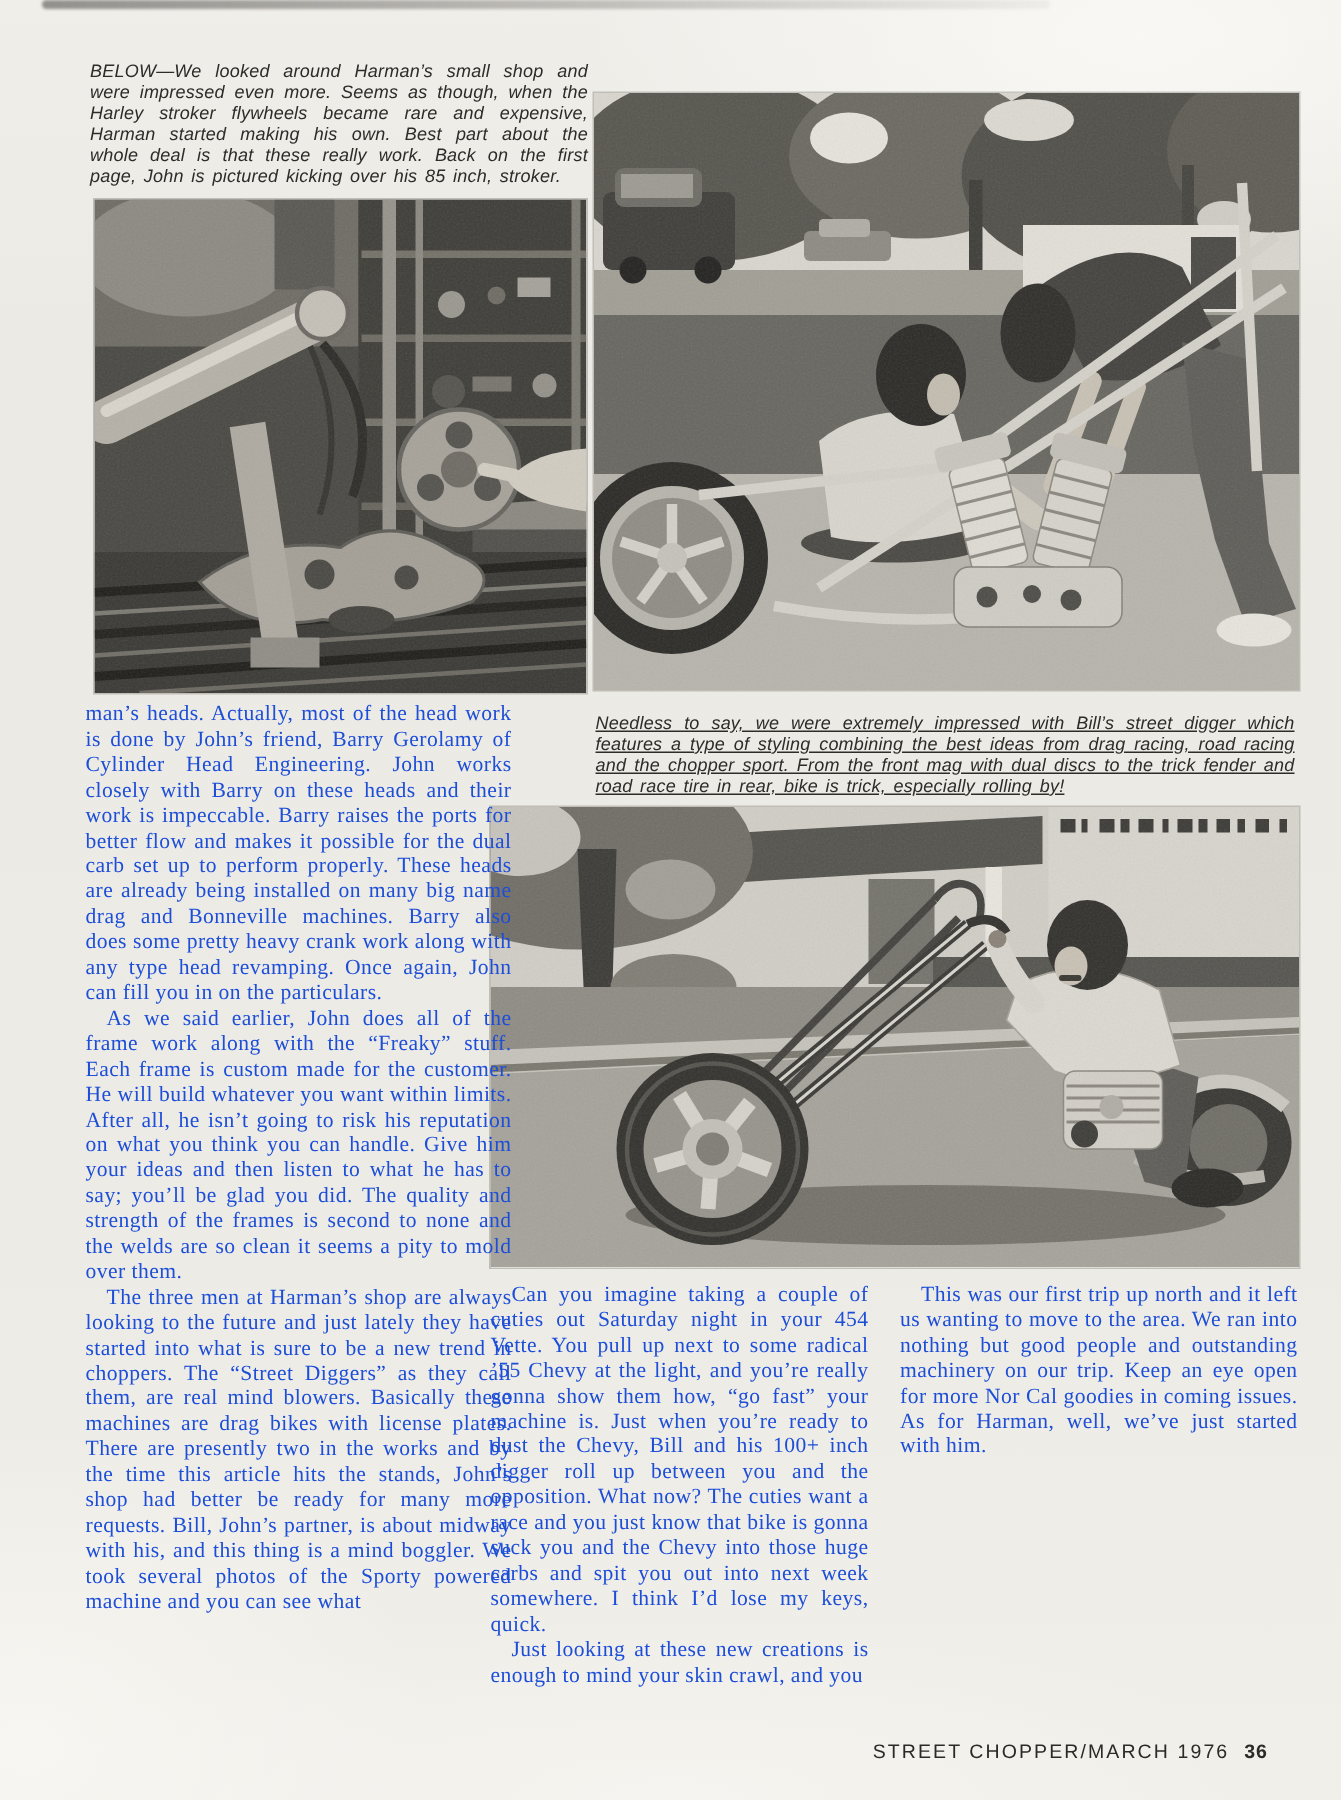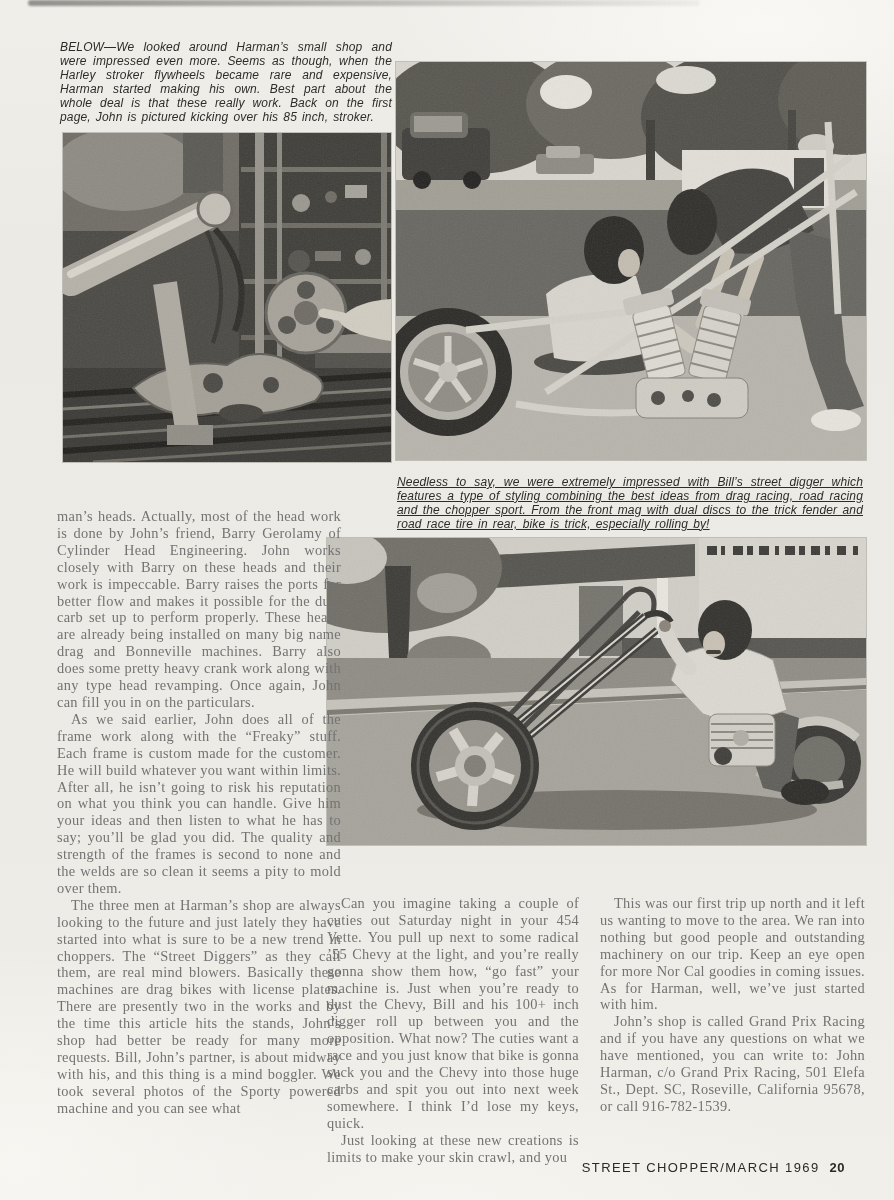--- a/index.html
+++ b/index.html
@@ -30,22 +30,21 @@
   }
   .caption-top{left:60px;top:41px;width:332px;}
   .caption-right{left:397px;top:476px;width:466px;text-decoration:underline;}
   .photo{position:absolute;overflow:hidden;box-shadow:0 0 0 1px rgba(110,106,98,.35);}
   .photo svg{display:block;}
   .col{
     position:absolute;
     font-size:14.4px;line-height:16.9px;
     letter-spacing:.3px;
     text-align:justify;
-    color:#737373;
-    margin-top:40px;
+    color:#1d4ed8;
   }
   .col p{margin:0;}
   .col p.ind{text-indent:14px;}
   .col-1{left:57px;top:468px;width:284px;}
   .col-2{left:327px;top:855px;width:252px;}
   .col-3{left:600px;top:855px;width:265px;}
   .footer{
     position:absolute;top:1160px;right:49px;
     font-family:"Liberation Sans", sans-serif;
     font-size:13px;letter-spacing:1.4px;color:#2b2a27;
@@ -319,23 +318,22 @@
 </div>
 
 <div class="col col-1">
   <p>man’s heads. Actually, most of the head work is done by John’s friend, Barry Gerolamy of Cylinder Head Engineering. John works closely with Barry on these heads and their work is impeccable. Barry raises the ports for better flow and makes it possible for the dual carb set up to perform properly. These heads are already being installed on many big name drag and Bonneville machines. Barry also does some pretty heavy crank work along with any type head revamping. Once again, John can fill you in on the particulars.</p>
   <p class="ind">As we said earlier, John does all of the frame work along with the “Freaky” stuff. Each frame is custom made for the customer. He will build whatever you want within limits. After all, he isn’t going to risk his reputation on what you think you can handle. Give him your ideas and then listen to what he has to say; you’ll be glad you did. The quality and strength of the frames is second to none and the welds are so clean it seems a pity to mold over them.</p>
   <p class="ind">The three men at Harman’s shop are always looking to the future and just lately they have started into what is sure to be a new trend in choppers. The “Street Diggers” as they call them, are real mind blowers. Basically these machines are drag bikes with license plates. There are presently two in the works and by the time this article hits the stands, John’s shop had better be ready for many more requests. Bill, John’s partner, is about midway with his, and this thing is a mind boggler. We took several photos of the Sporty powered machine and you can see what</p>
 </div>
 
 <div class="col col-2">
   <p class="ind">Can you imagine taking a couple of cuties out Saturday night in your 454 Vette. You pull up next to some radical ’55 Chevy at the light, and you’re really gonna show them how, “go fast” your machine is. Just when you’re ready to dust the Chevy, Bill and his 100+ inch digger roll up between you and the opposition. What now? The cuties want a race and you just know that bike is gonna suck you and the Chevy into those huge carbs and spit you out into next week somewhere. I think I’d lose my keys, quick.</p>
-  <p class="ind">Just looking at these new creations is limits to make your skin crawl, and you</p>
+  <p class="ind">Just looking at these new creations is enough to mind your skin crawl, and you</p>
 </div>
 
 <div class="col col-3">
   <p class="ind">This was our first trip up north and it left us wanting to move to the area. We ran into nothing but good people and outstanding machinery on our trip. Keep an eye open for more Nor Cal goodies in coming issues. As for Harman, well, we’ve just started with him.</p>
-  <p class="ind">John’s shop is called Grand Prix Racing and if you have any questions on what we have mentioned, you can write to: John Harman, c/o Grand Prix Racing, 501 Elefa St., Dept. SC, Roseville, California 95678, or call 916-782-1539.</p>
 </div>
 
 <div class="footer">
-  <span>STREET CHOPPER/MARCH 1969</span><span class="pgnum">20</span>
+  <span>STREET CHOPPER/MARCH 1976</span><span class="pgnum">36</span>
 </div>
 
 </body></html>

